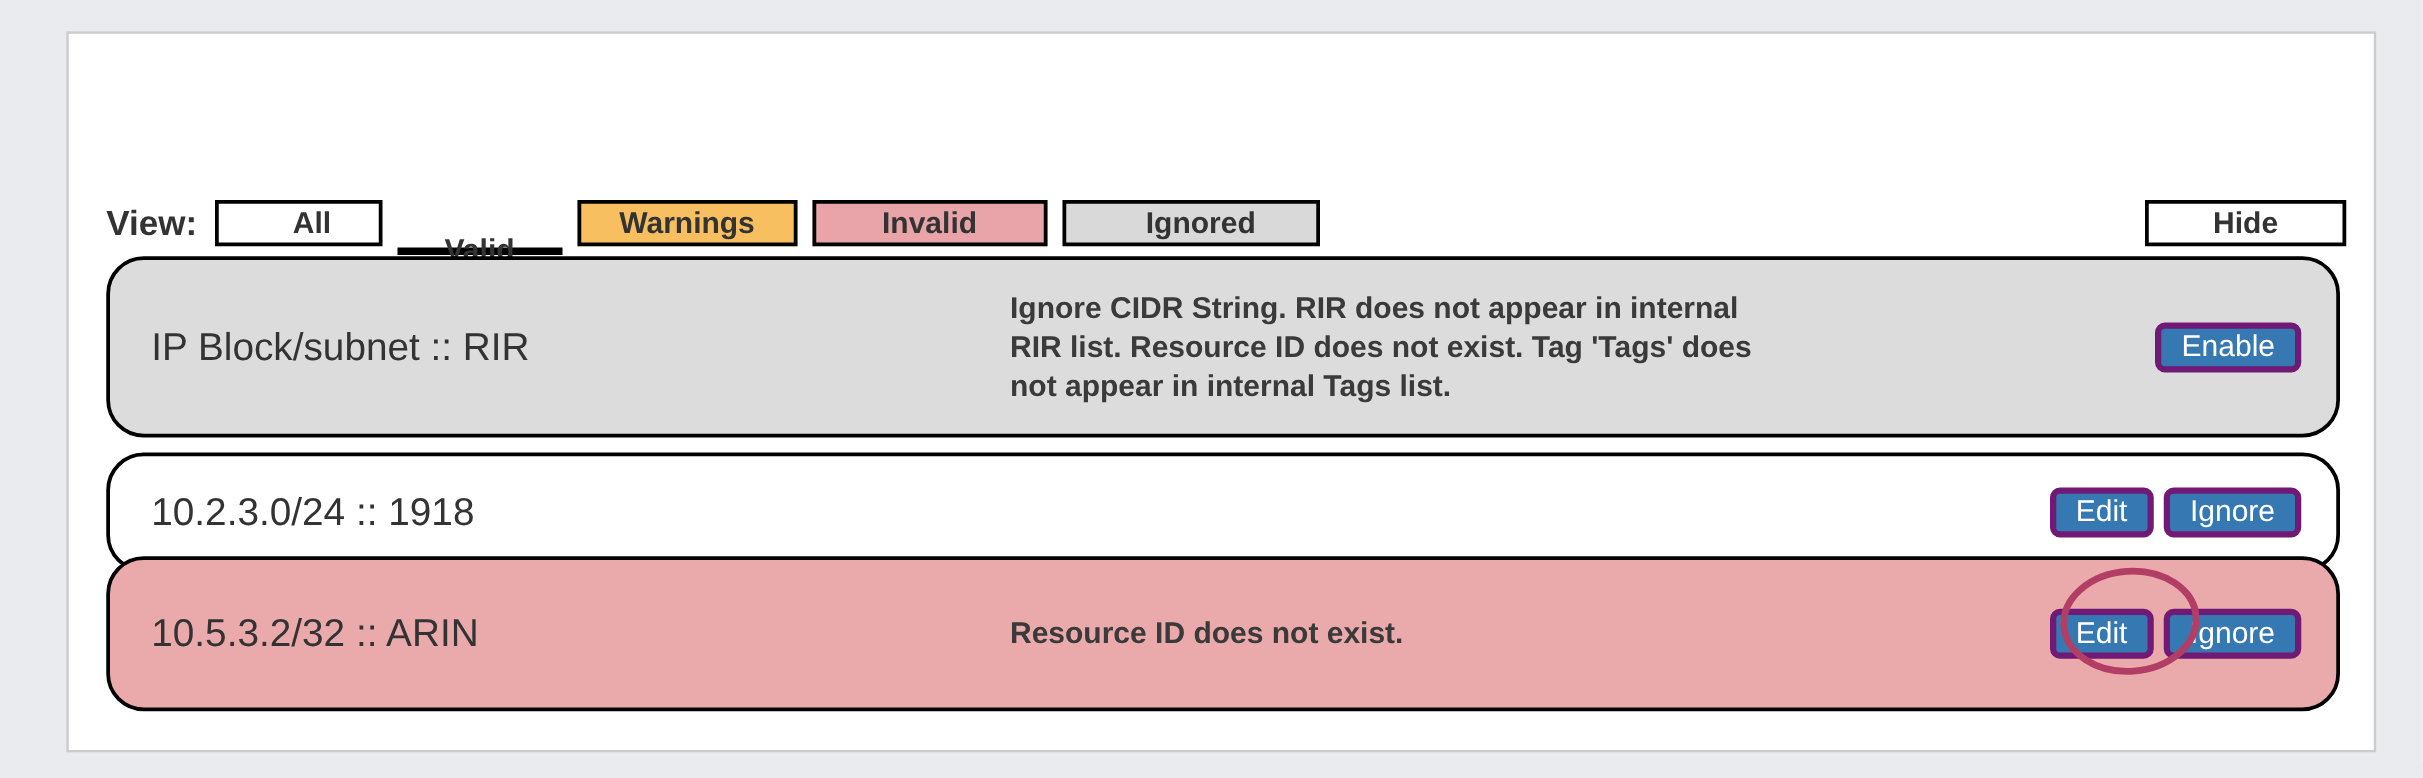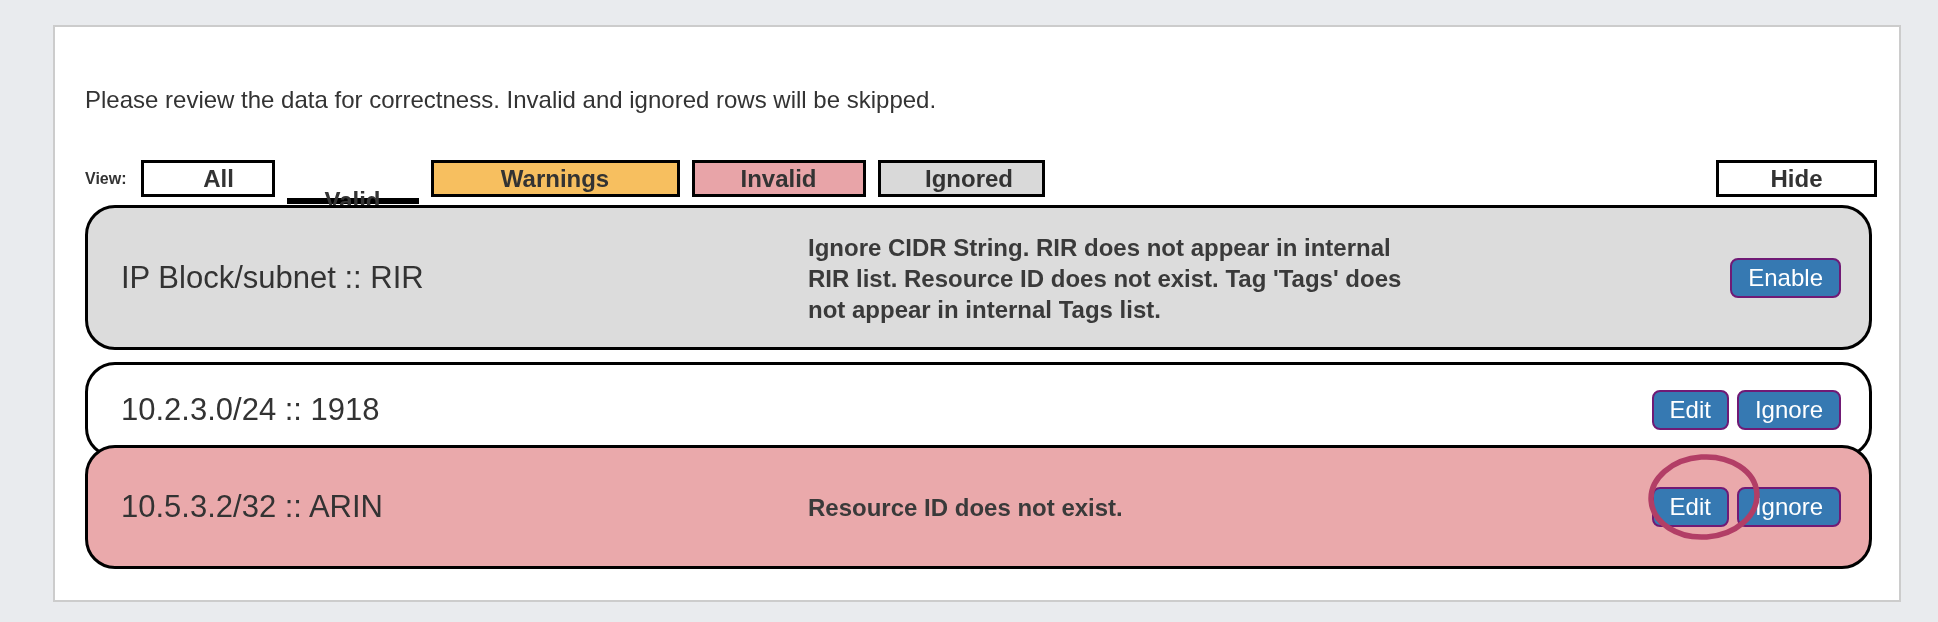--- a/index.html
+++ b/index.html
@@ -25,36 +25,36 @@
     position: absolute; left: 30px; top: 59px;
     font-size: 24px; font-weight: normal; color: #333;
   }
   
   .filter-row {
     position: absolute; left: 30px; top: 133px; right: 22px;
     height: 37px;
     display: flex; align-items: stretch; gap: 12px;
   }
   .view-label {
-    font-size: 16px; font-weight: bold;
+    font-size: 28px; font-weight: bold;
     align-self: center; margin-right: 2px; white-space: nowrap;
   }
   .fbtn {
     border: 3px solid #000000;
     background: #ffffff;
     font-family: inherit;
     font-size: 24px; font-weight: bold; color: #333;
     display: flex; align-items: center; justify-content: center;
     cursor: pointer; border-radius: 0;
   }
   .fbtn.w-all      { width: 134px; padding-left: 22px; }
   .fbtn.w-valid    { width: 132px; margin-top: 38px; }
-  .fbtn.v-warning  { width: 249px; background: var(--c-warning, #f7bf5f); }
-  .fbtn.v-invalid  { width: 174px; background: var(--c-invalid-chip, #e8a4a8); }
-  .fbtn.v-ignored  { width: 167px; background: var(--c-ignored, #d9d9d9); padding-left: 16px; }
+  .fbtn.v-warning  { width: 176px; background: var(--c-warning, #f7bf5f); }
+  .fbtn.v-invalid  { width: 188px; background: var(--c-invalid-chip, #e8a4a8); }
+  .fbtn.v-ignored  { width: 206px; background: var(--c-ignored, #d9d9d9); padding-left: 16px; }
   .fbtn.hide-btn   { position: absolute; right: 0; top: 0; bottom: 0; width: 161px; }
   
   .rrow {
     position: absolute; left: 30px; width: 1787px;
     border: 3px solid #000000;
     border-radius: 30px;
     background: #ffffff;
   }
   .rrow.st-ignored { top: 178px; height: 145px; background: var(--c-ignored-row, #dcdcdc); }
   .rrow.st-valid   { top: 335px; height: 96px;  background: #ffffff; }
@@ -69,42 +69,41 @@
     line-height: 31px; width: 680px;
   }
   .row-actions {
     position: absolute; right: 28px; top: 50%; transform: translateY(-50%);
     display: flex; gap: 8px;
   }
   .btn-blue {
     height: 40px;
     padding: 0 16px;
     background: var(--c-primary, #3679b2);
-    border: 2px solid #701a75;
+    border: 5px solid #701a75;
     border-radius: 8px;
     color: #ffffff;
     font-family: inherit;
     font-size: 24px; font-weight: normal;
     display: flex; align-items: center; justify-content: center;
     cursor: pointer;
   }
   .annot-circle {
     position: absolute;
     left: 1558px; top: 4px;
     width: 116px; height: 90px;
     pointer-events: none;
     overflow: visible;
   }
 </style>
 </head>
 <body>
 
 <div class="panel">
 
-  <p class="page-subtitle">Please review the data for correctness. Invalid and ignored rows will be skipped.</p>
 
   <div class="filter-row">
     <span class="view-label">View:</span>
     <button class="fbtn w-all">All</button>
     <button class="fbtn w-valid">Valid</button>
     <button class="fbtn v-warning">Warnings</button>
     <button class="fbtn v-invalid">Invalid</button>
     <button class="fbtn v-ignored">Ignored</button>
     <button class="fbtn hide-btn">Hide</button>
   </div>

